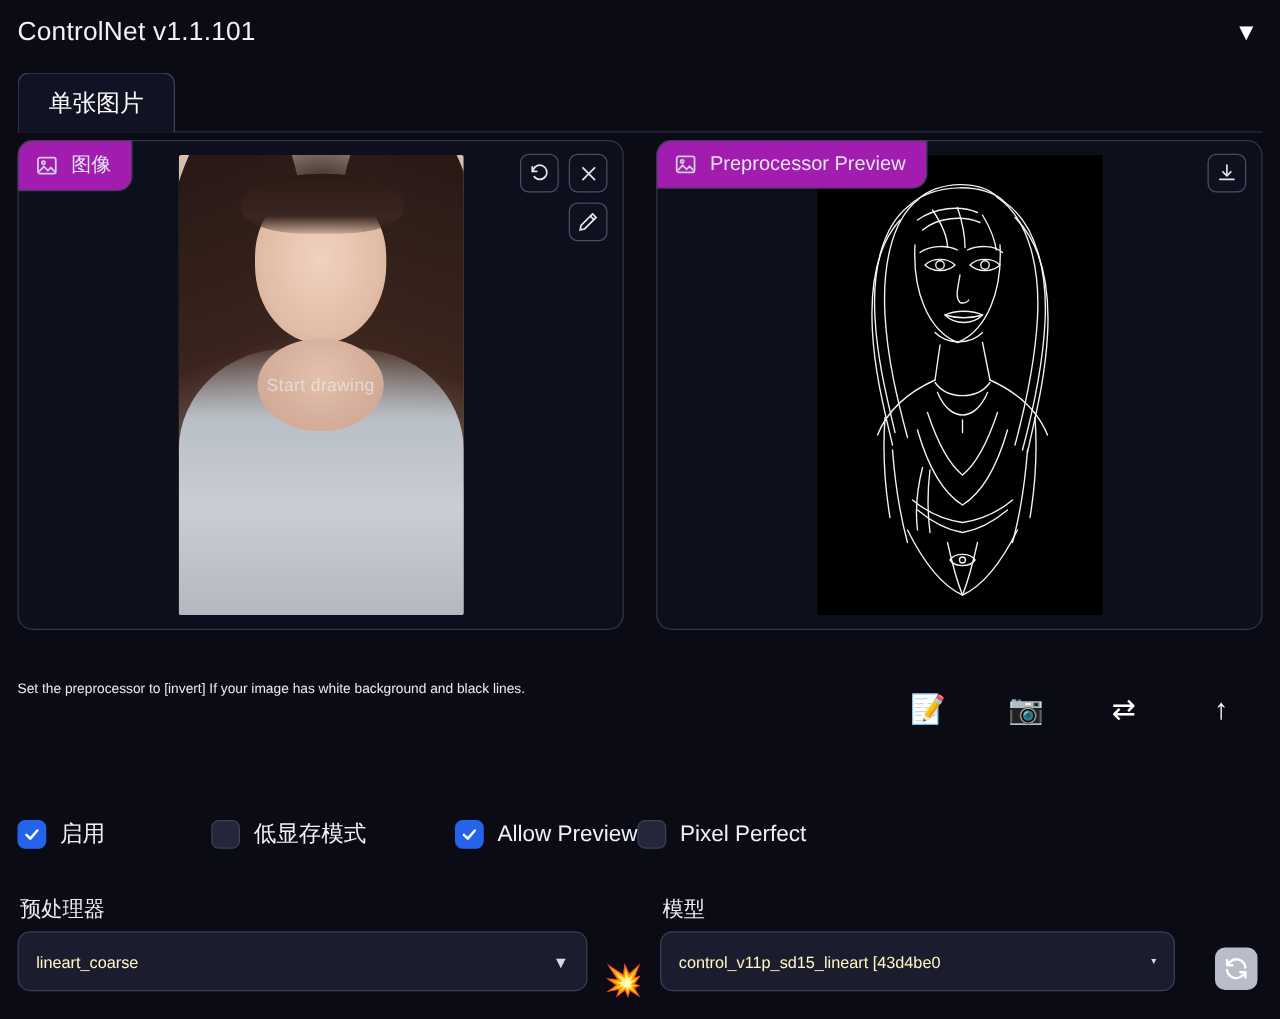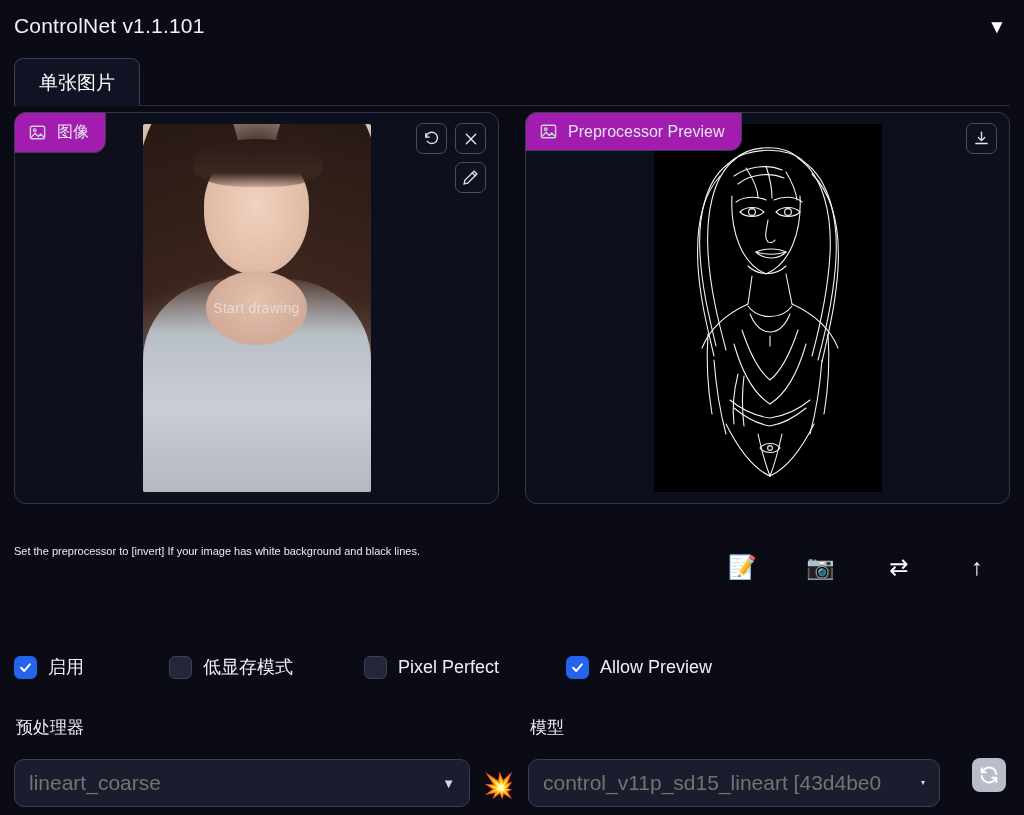--- a/index.html
+++ b/index.html
@@ -294,41 +294,41 @@
 
   
   .dd-row {
     position: absolute;
     top: 716px; left: 14px;
     width: 996px;
     height: 92px;
     display: flex;
     gap: 0;
   }
-  .dd-col { display: flex; flex-direction: column; gap: 20px; }
+  .dd-col { display: flex; flex-direction: column; gap: 6px; }
   .dd-col.left  { width: 456px; }
   .dd-col.right { width: 412px; margin-left: 52px; }
   .dd-label {
     font-size: 17px;
     color: #eceaf4;
     padding-left: 2px;
   }
   .dd-field {
     height: 48px;
     border: 1px solid #3b3e54;
     border-radius: 10px;
     background: #1b1d2e;
     display: flex;
     align-items: center;
     padding: 0 14px;
     cursor: pointer;
   }
   .dd-value {
-    font-size: 21px;
-    color: #737373;
+    font-size: 13px;
+    color: #fef9c3;
     overflow: hidden;
     white-space: nowrap;
     flex: 1;
   }
   .dd-caret {
     margin-left: 8px;
     color: #d8d8e4;
     line-height: 1;
     flex: 0 0 auto;
   }
@@ -533,34 +533,34 @@
     <span class="lbl">启用</span>
   </div>
 
   <div class="check" style="width:195px;">
     <span class="box">
       
     </span>
     <span class="lbl">低显存模式</span>
   </div>
 
-  <div class="check" style="width:202px;">
-    <span class="box">
-      
-    </span>
-    <span class="lbl">Pixel Perfect</span>
-  </div>
-
   <div class="check on">
     <span class="box">
       <svg width="15" height="15" viewBox="0 0 24 24" fill="none" stroke="#ffffff" stroke-width="3.2" stroke-linecap="round" stroke-linejoin="round">
           <path d="M5 12.5l5 5L19 7"></path>
         </svg>
     </span>
     <span class="lbl">Allow Preview</span>
+  </div>
+
+  <div class="check" style="width:202px;">
+    <span class="box">
+      
+    </span>
+    <span class="lbl">Pixel Perfect</span>
   </div>
 </div>
 
 <div class="dd-row">
 
   <div class="dd-col left">
     <div class="dd-label">预处理器</div>
     <div class="dd-field">
       <span class="dd-value">lineart_coarse</span>
       <span class="dd-caret big">▼</span>

